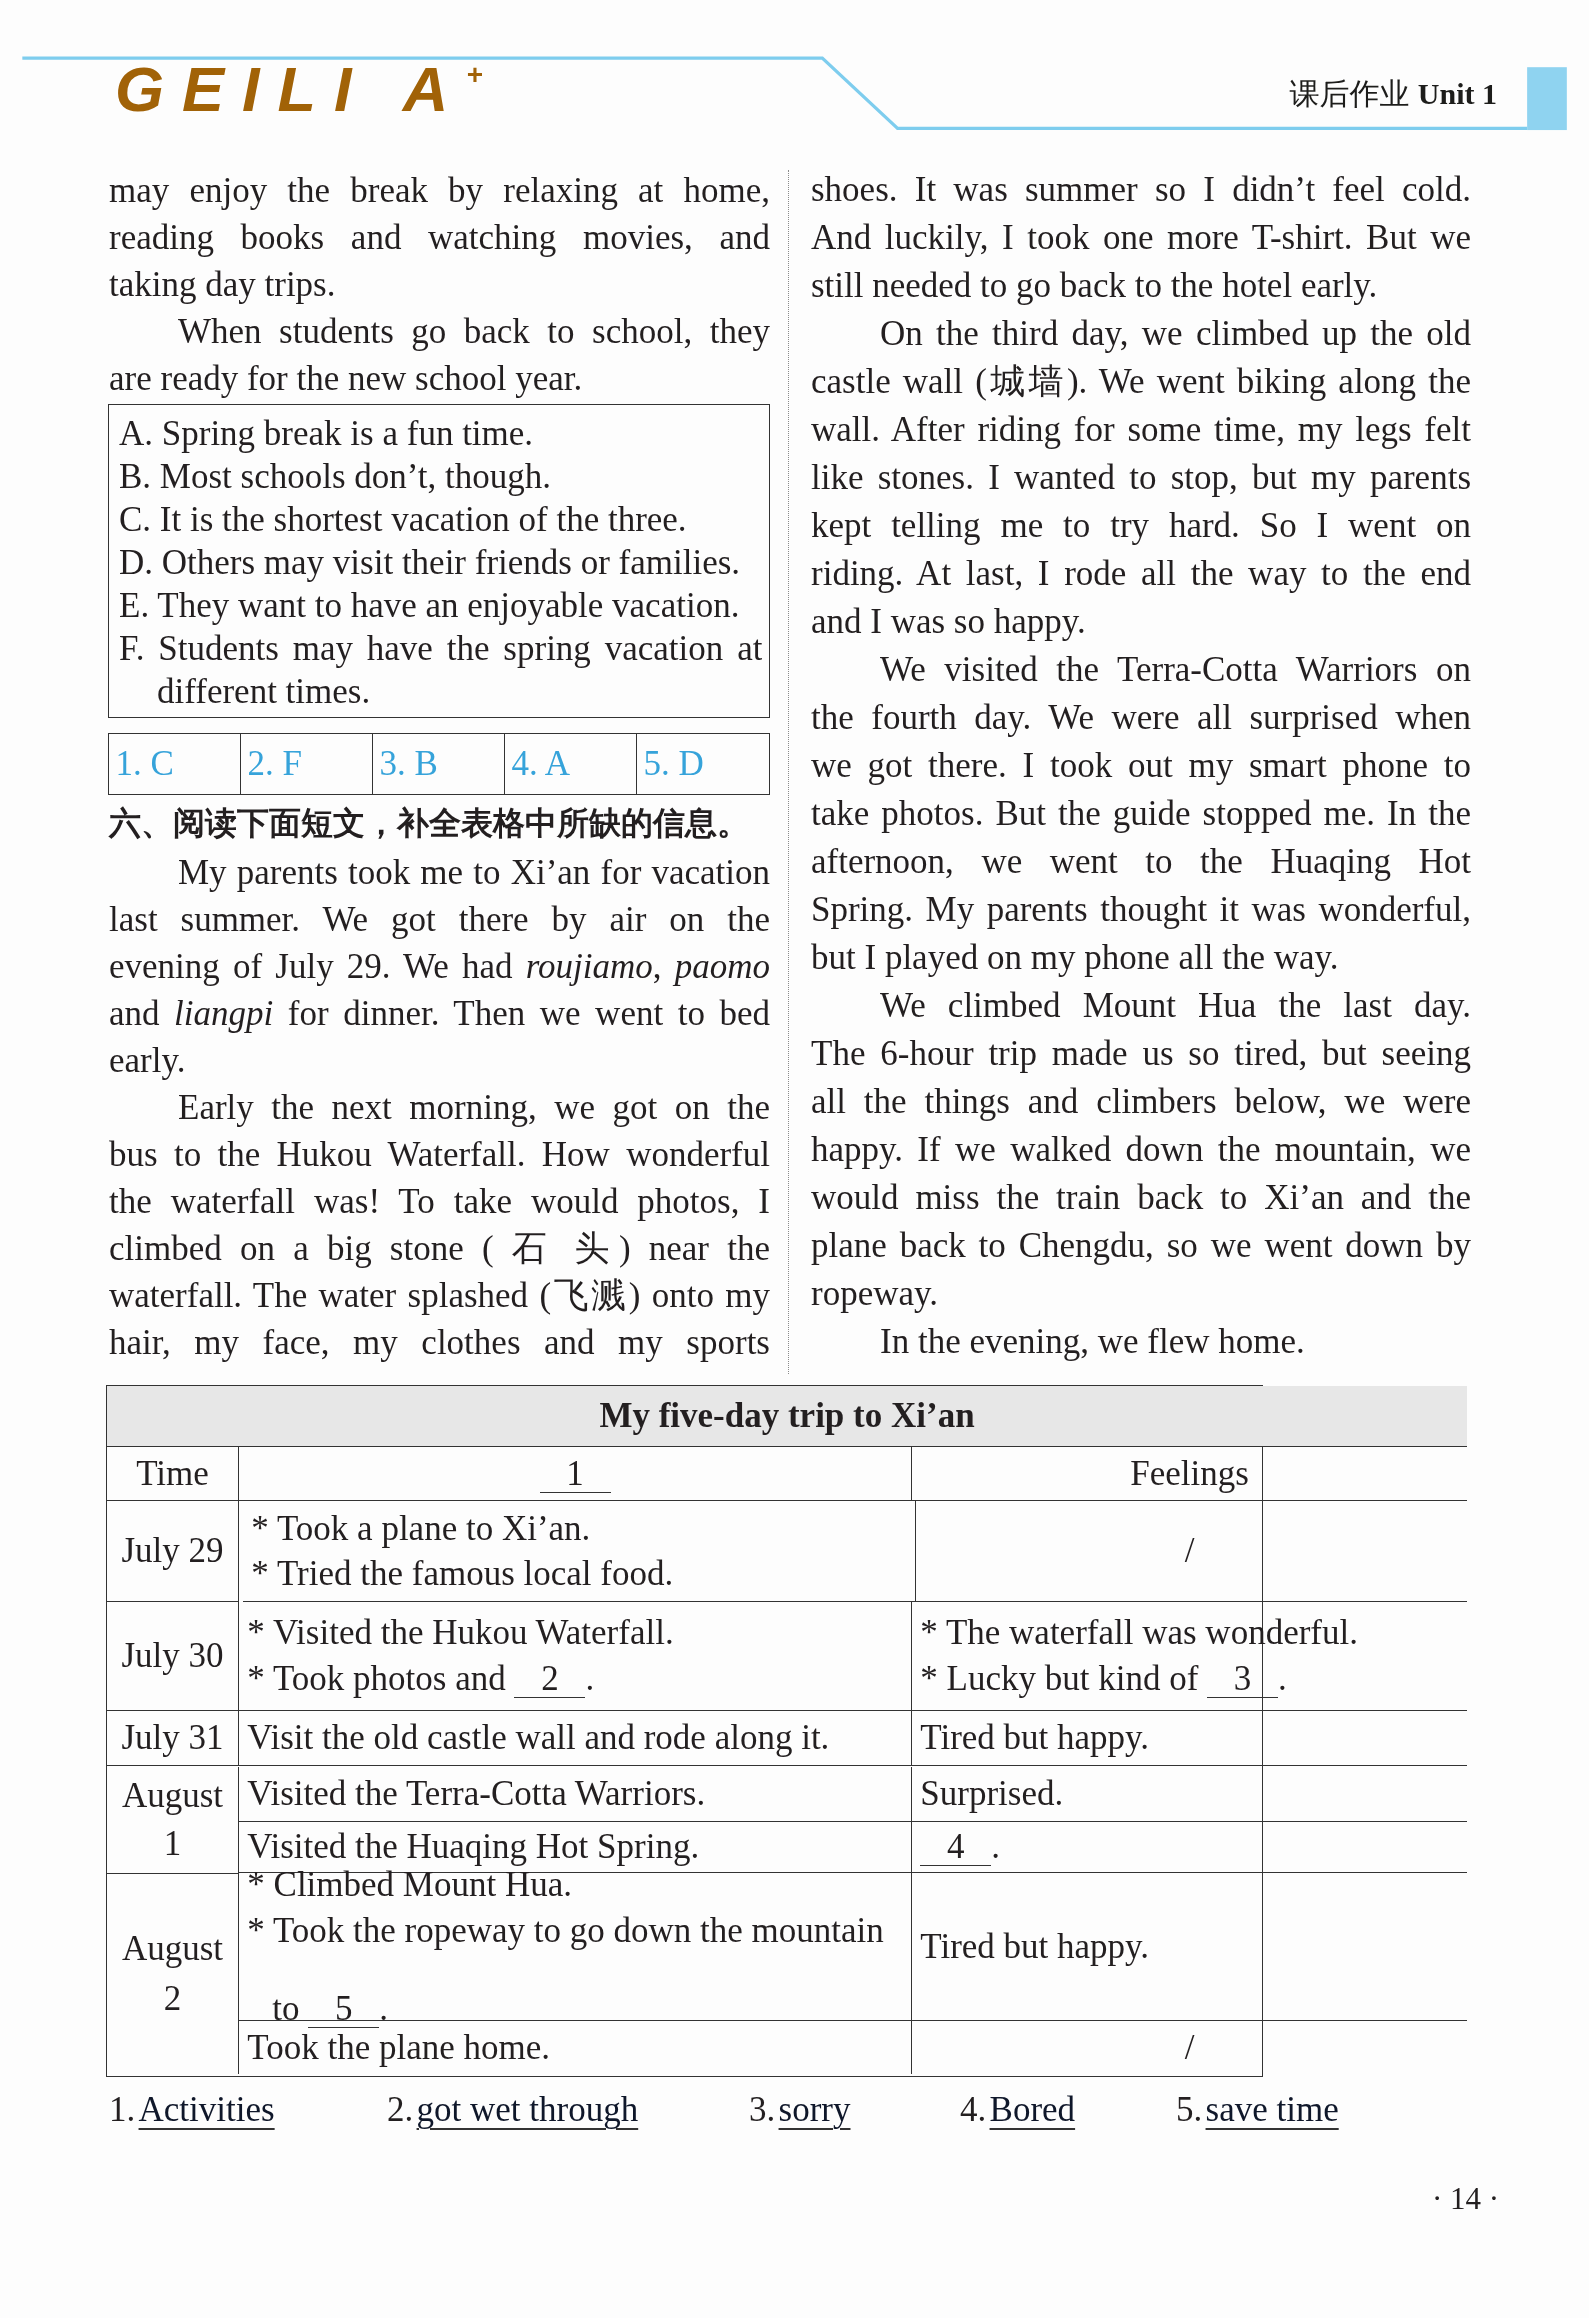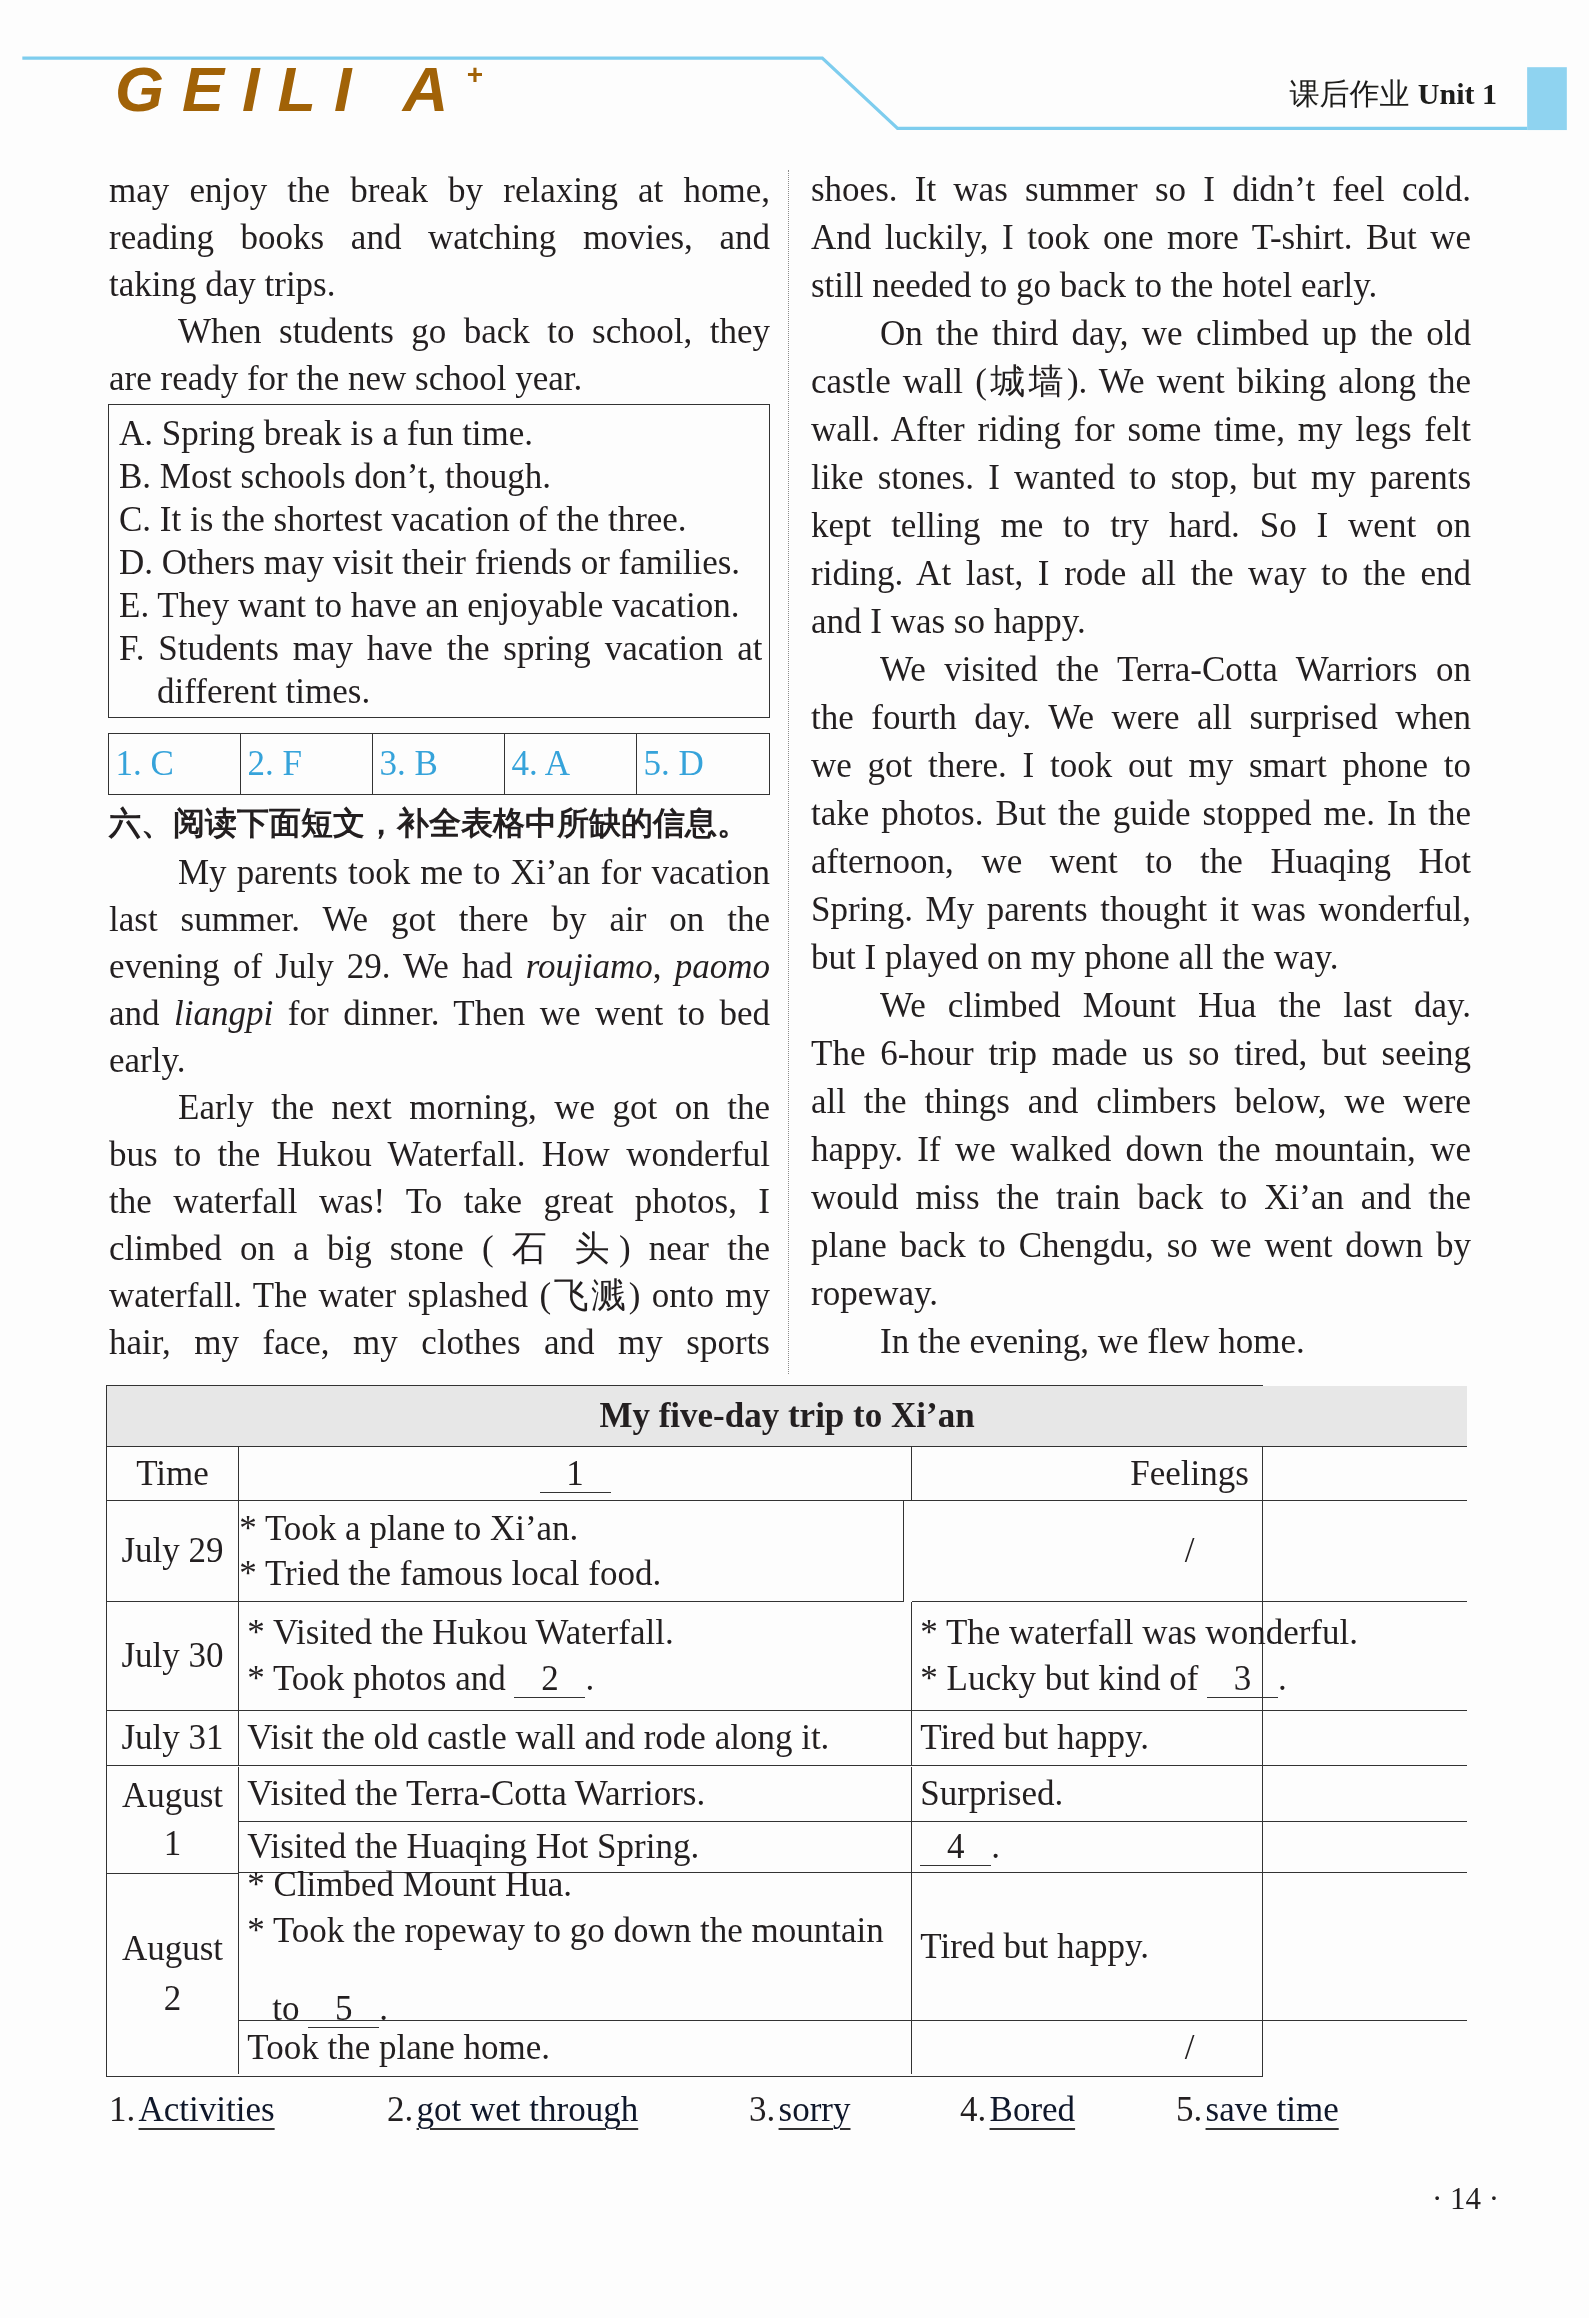--- a/index.html
+++ b/index.html
@@ -131,21 +131,21 @@
 <div class="heading">六、阅读下面短文，补全表格中所缺的信息。</div>
 
 <div class="col" style="left:109px; top:849px; width:661px; --lh:47px;">
   <div class="ln j ind">My parents took me to Xi’an for vacation</div>
   <div class="ln j">last summer. We got there by air on the</div>
   <div class="ln j"><span>evening of July 29. We had </span><span class="it">roujiamo</span><span>, </span><span class="it">paomo</span></div>
   <div class="ln j"><span>and </span><span class="it">liangpi</span><span> for dinner. Then we went to bed</span></div>
   <div class="ln l">early.</div>
   <div class="ln j ind">Early the next morning, we got on the</div>
   <div class="ln j">bus to the Hukou Waterfall. How wonderful</div>
-  <div class="ln j">the waterfall was! To take great photos, I</div>
+  <div class="ln j">the waterfall was! To take would photos, I</div>
   <div class="ln j">climbed on a big stone ( 石 头) near the</div>
   <div class="ln j">waterfall. The water splashed (飞溅) onto my</div>
   <div class="ln j">hair, my face, my clothes and my sports</div>
 </div>
 
 <div class="divider"></div>
 
 <div class="col" style="left:811px; top:166px; width:660px; --lh:48px;">
   <div class="ln j">shoes. It was summer so I didn’t feel cold.</div>
   <div class="ln j">And luckily, I took one more T-shirt. But we</div>
@@ -185,21 +185,21 @@
   <div class="cell c br bb" style="left:132px; top:61px; width:673px; height:54px;">
     <div><span class="blank">1</span></div>
   </div>
   <div class="cell c bb" style="left:805px; top:61px; width:555px; height:54px;">
     <span>Feelings</span>
   </div>
 
   <div class="cell c br bb" style="left:0; top:115px; width:132px; height:101px;">
     <span>July 29</span>
   </div>
-  <div class="cell br bb" style="left:124px; top:115px; width:673px; height:101px; line-height:45px;">
+  <div class="cell br bb" style="left:136px; top:115px; width:673px; height:101px; line-height:45px;">
     <div>* Took a plane to Xi’an.</div>
     <div>* Tried the famous local food.</div>
   </div>
   <div class="cell c bb" style="left:805px; top:115px; width:555px; height:101px;">
     <span>/</span>
   </div>
 
   <div class="cell c br bb" style="left:0; top:216px; width:132px; height:109px;">
     <span>July 30</span>
   </div>

